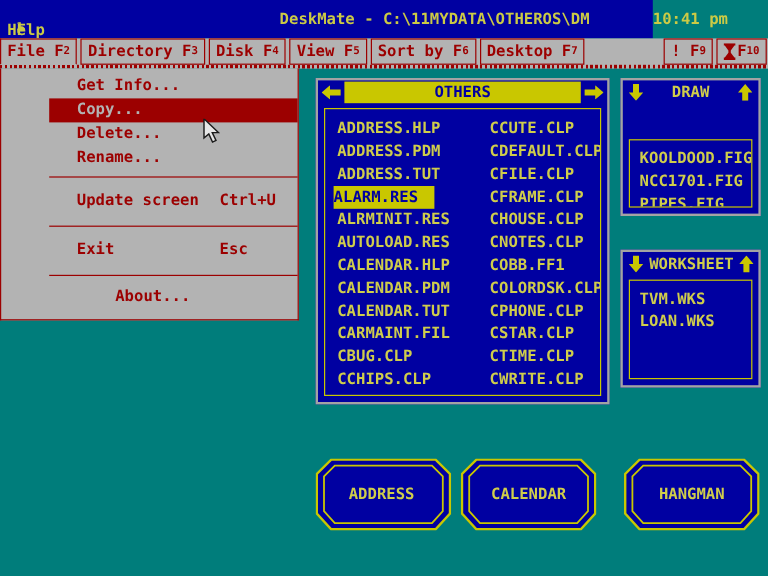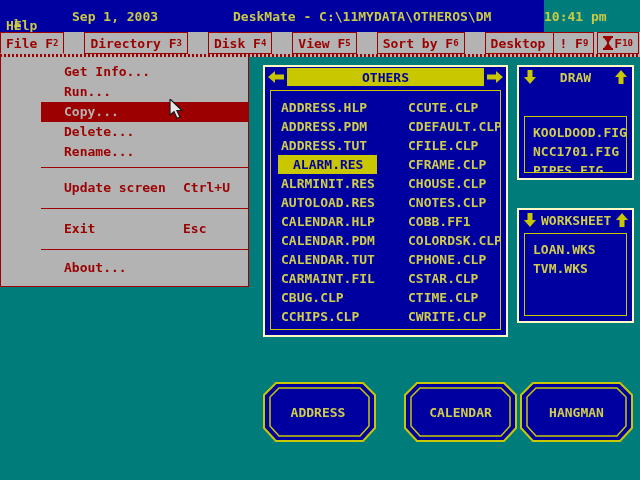--- a/index.html
+++ b/index.html
@@ -23,92 +23,91 @@
   .tb-time{left:544px;}
   
   .menubar{
     position:absolute;left:0;top:32px;width:640px;height:25px;
     background:#b3b3b3;
   }
   .menubar::after{
     content:"";position:absolute;left:0;bottom:0;width:100%;height:3px;
     background:repeating-linear-gradient(90deg,#9c0000 0 2px,#b3b3b3 2px 4px);
   }
-  .mb-left{position:absolute;left:0;top:0;display:flex;gap:20px;}
+  .mb-left{position:absolute;left:0;top:0;display:flex;gap:3px;}
   .mb-right{position:absolute;right:1px;top:0;display:flex;gap:3px;}
   .mbtn{
     height:20px;border:1px solid #9c0000;background:#b3b3b3;color:#9c0000;
     font-size:13px;font-weight:bold;display:flex;align-items:center;
     padding:0 5px;white-space:pre;z-index:4;
   }
   .mbtn.open{border-bottom-color:#b3b3b3;}
   
   .filemenu{
     position:absolute;left:0;top:57px;width:207px;
     background:#b3b3b3;border:1px solid #9c0000;border-top:none;
     z-index:3;color:#9c0000;font-size:13px;padding-left:40px;
   }
   .fm-group{padding:5px 0;border-bottom:1px solid #9c0000;}
   .fm-group:last-child{border-bottom:none;}
   .fm-item{position:relative;height:20px;line-height:20px;padding-left:23px;white-space:pre;}
   .fm-item .shortcut{position:absolute;left:142px;top:0;}
   .fm-item.sel{background:#9c0000;color:#b3b3b3;}
   .fm-group.g2,.fm-group.g3{padding:10px 0;}
-  .fm-group.g4{padding:8px 0;}
+  .fm-group.g4{padding:8px 0;margin-left:32px;}
   
   .win{
-    position:absolute;background:#0000a1;border:2px solid #fef9c3;
+    position:absolute;background:#0000a1;border:2px solid #a3a3a3;
     display:flex;flex-direction:column;
   }
   .win-title{
     height:20px;display:flex;align-items:center;flex:none;
   }
   .arrowbox{width:22px;height:20px;display:flex;align-items:center;justify-content:center;flex:none;}
   .band{
     flex:1;height:18px;margin:1px 0;background:#c9c700;color:#0000a1;
     font-size:13px;display:flex;align-items:center;justify-content:center;
   }
   .bluetitle{
     flex:1;height:20px;color:#cfcd4b;font-size:13px;
     display:flex;align-items:center;justify-content:center;
   }
   .win-list{
     flex:1;margin:3px 5px 5px 5px;border:1px solid #c9c700;
     color:#cfcd4b;font-size:13px;overflow:hidden;
   }
   .file-row{height:19px;line-height:19px;white-space:pre;}
-  .sel-file{background:#c9c700;color:#0000a1;display:inline-block;padding:0 14px 0 15px;margin-left:-3px;}
+  .sel-file{background:#c9c700;color:#0000a1;display:inline-block;padding:0 14px 0 0;margin-left:-3px;}
   
   .w-others{left:263px;top:65px;width:241px;height:268px;}
   .w-others .cols{display:flex;padding:7px 0 0 10px;}
   .w-others .col1{width:127px;flex:none;}
   
   .w-draw{left:517px;top:65px;width:113px;height:111px;gap:26px;}
   .w-ws{left:517px;top:208px;width:113px;height:111px;}
   .w-draw .win-list,.w-ws .win-list{padding:6px 0 0 8px;}
   
   .dbtn{position:absolute;width:113px;height:60px;cursor:pointer;}
   .dbtn svg{position:absolute;left:0;top:0;}
   .dbtn .lbl{
     position:absolute;left:0;top:0;width:100%;height:100%;
     display:flex;align-items:center;justify-content:center;
     color:#cfcd4b;font-size:13px;
   }
   .b-address{left:263px;top:382px;width:110px;}
-  .b-calendar{left:404px;top:382px;}
+  .b-calendar{left:384px;top:382px;}
   .b-hangman{left:520px;top:382px;}
   
   .cursor{position:absolute;left:169px;top:99px;z-index:9;}
 </style>
 </head>
 <body>
 
 <div class="topbar">
   <span class="tb-help"><span>Help</span> <span>F</span><span class="sub">1</span></span>
-  <span class="tb-date">Sep 1, 2003</span>
   <span class="tb-title">DeskMate - C:\11MYDATA\OTHEROS\DM</span>
   <span class="tb-time">10:41 pm</span>
 </div>
 
 <div class="menubar">
   <div class="mb-left">
     <div class="mbtn open"><span>File</span><span>&nbsp;</span><span>F</span><span class="sub">2</span></div>
     <div class="mbtn"><span>Directory</span><span>&nbsp;</span><span>F</span><span class="sub">3</span></div>
     <div class="mbtn"><span>Disk</span><span>&nbsp;</span><span>F</span><span class="sub">4</span></div>
     <div class="mbtn"><span>View</span><span>&nbsp;</span><span>F</span><span class="sub">5</span></div>
@@ -124,21 +123,20 @@
           </svg>
       </span>
       <span>F</span><span class="sub">10</span>
     </div>
   </div>
 </div>
 
 <div class="filemenu">
   <div class="fm-group">
     <div class="fm-item"><span>Get Info...</span></div>
-    <div class="fm-item"><span>Run...</span></div>
     <div class="fm-item sel"><span>Copy...</span></div>
     <div class="fm-item"><span>Delete...</span></div>
     <div class="fm-item"><span>Rename...</span></div>
   </div>
   <div class="fm-group g2">
     <div class="fm-item"><span>Update screen</span><span class="shortcut">Ctrl+U</span></div>
   </div>
   <div class="fm-group g3">
     <div class="fm-item"><span>Exit</span><span class="shortcut">Esc</span></div>
   </div>
@@ -224,22 +222,22 @@
         </svg>
     </div>
     <div class="bluetitle">WORKSHEET</div>
     <div class="arrowbox">
       <svg width="12" height="14" viewBox="0 0 12 14">
           <polygon points="6,0 0,7 3.5,7 3.5,14 8.5,14 8.5,7 12,7" fill="#c9c700"></polygon>
         </svg>
     </div>
   </div>
   <div class="win-list">
+    <div class="file-row"><span>TVM.WKS</span></div>
     <div class="file-row"><span>LOAN.WKS</span></div>
-    <div class="file-row"><span>TVM.WKS</span></div>
   </div>
 </div>
 
 <div class="dbtn b-address">
   <svg width="113" height="60" viewBox="0 0 113 60">
     <polygon points="13,1 100,1 112,13 112,46 100,59 13,59 1,46 1,13" fill="#0000a1" stroke="#c9c700" stroke-width="2"></polygon>
     <polygon points="16,6 97,6 106,15 106,44 97,54 16,54 7,44 7,15" fill="none" stroke="#c9c700" stroke-width="1.5"></polygon>
   </svg>
   <div class="lbl">ADDRESS</div>
 </div>

